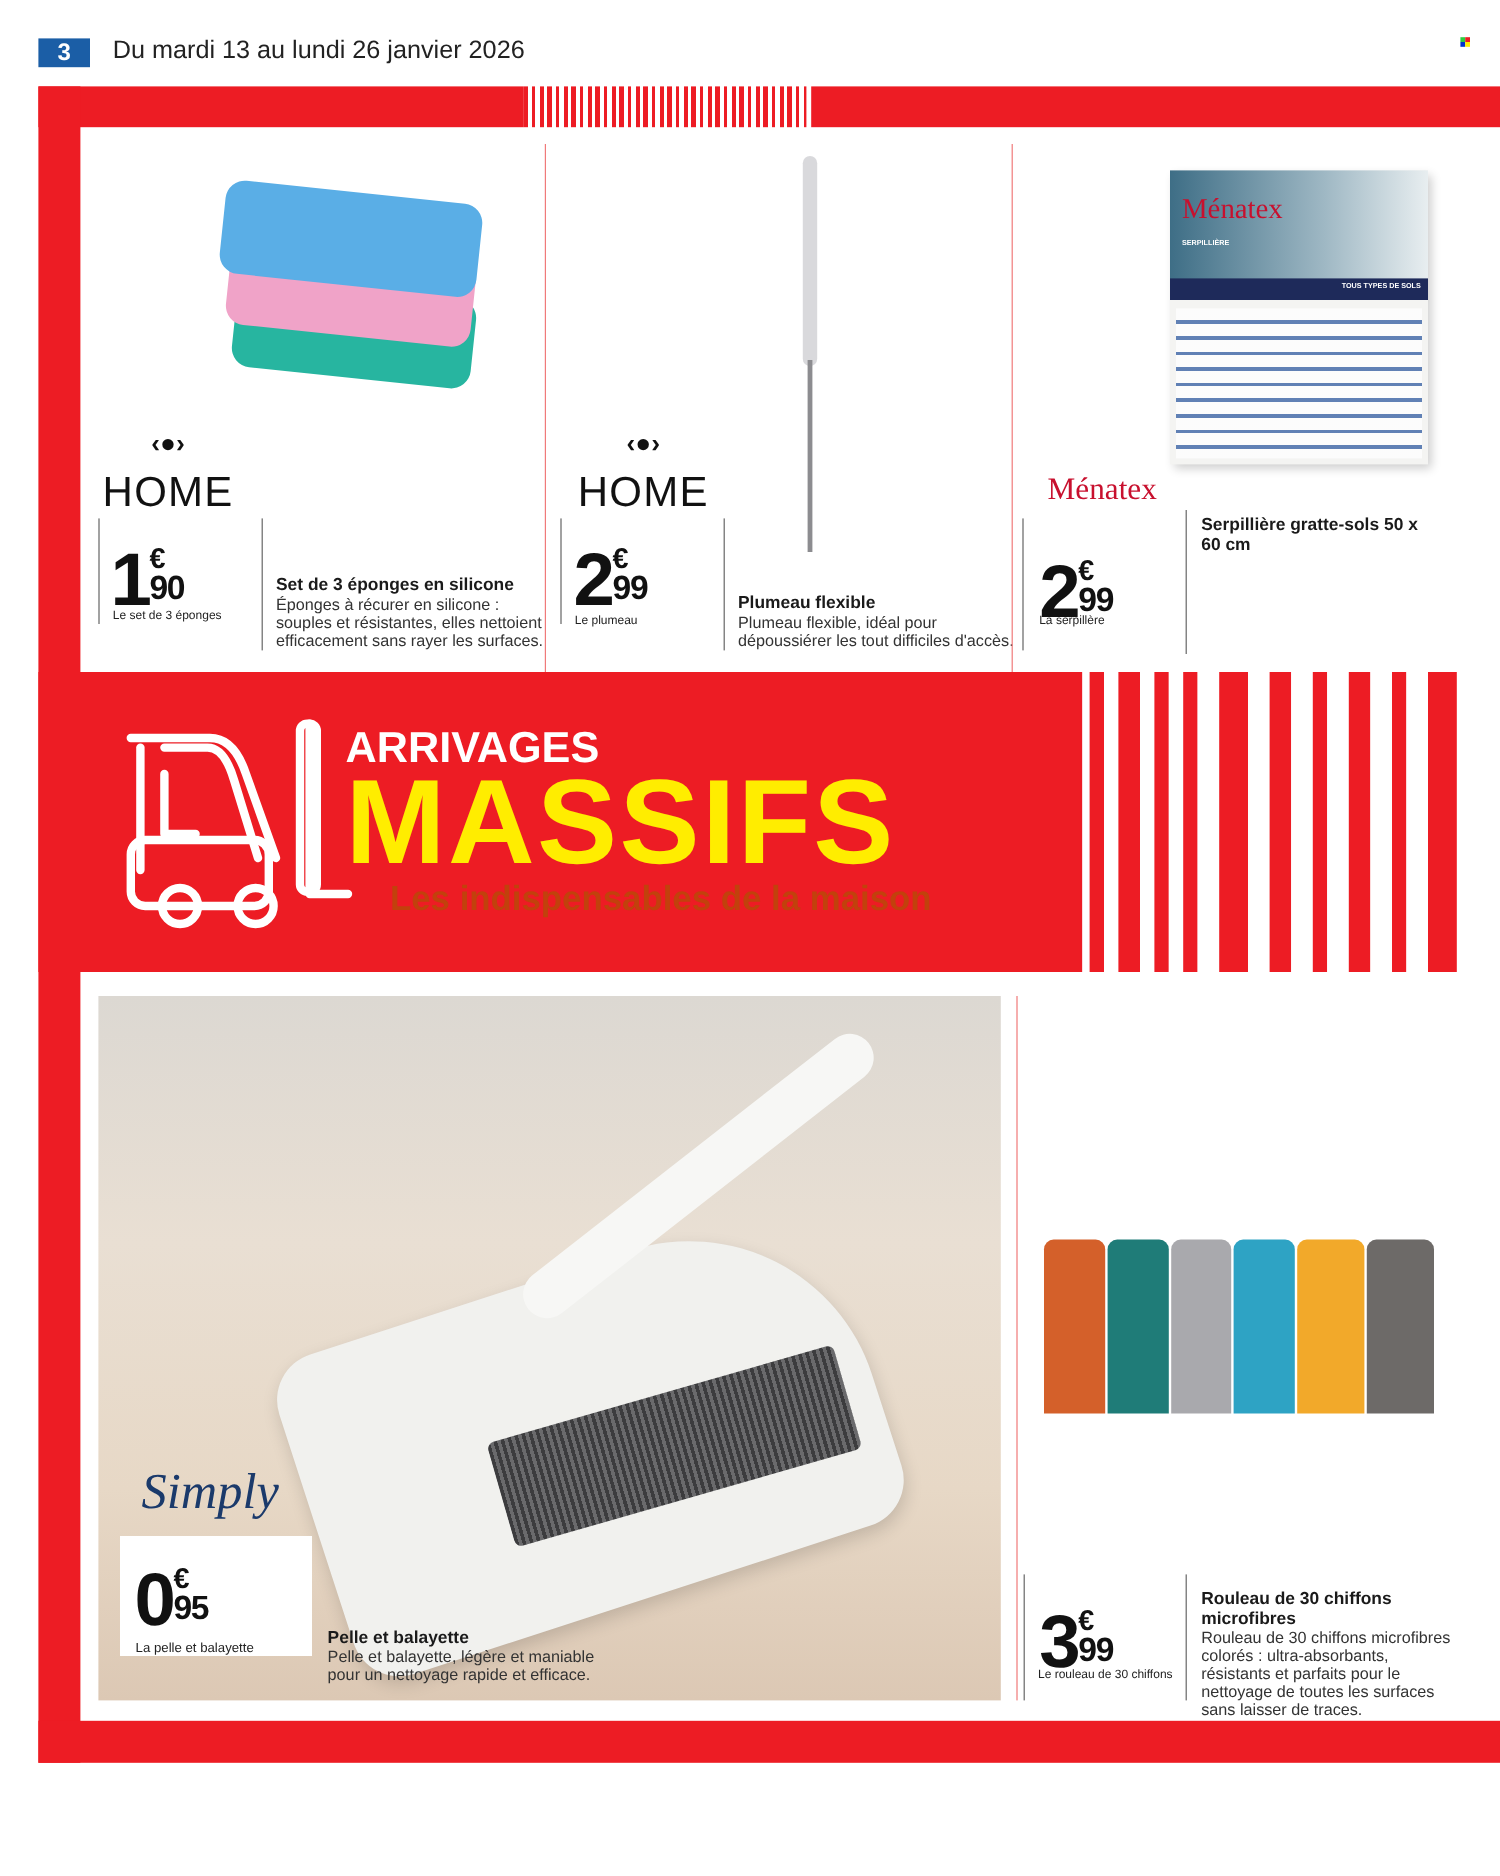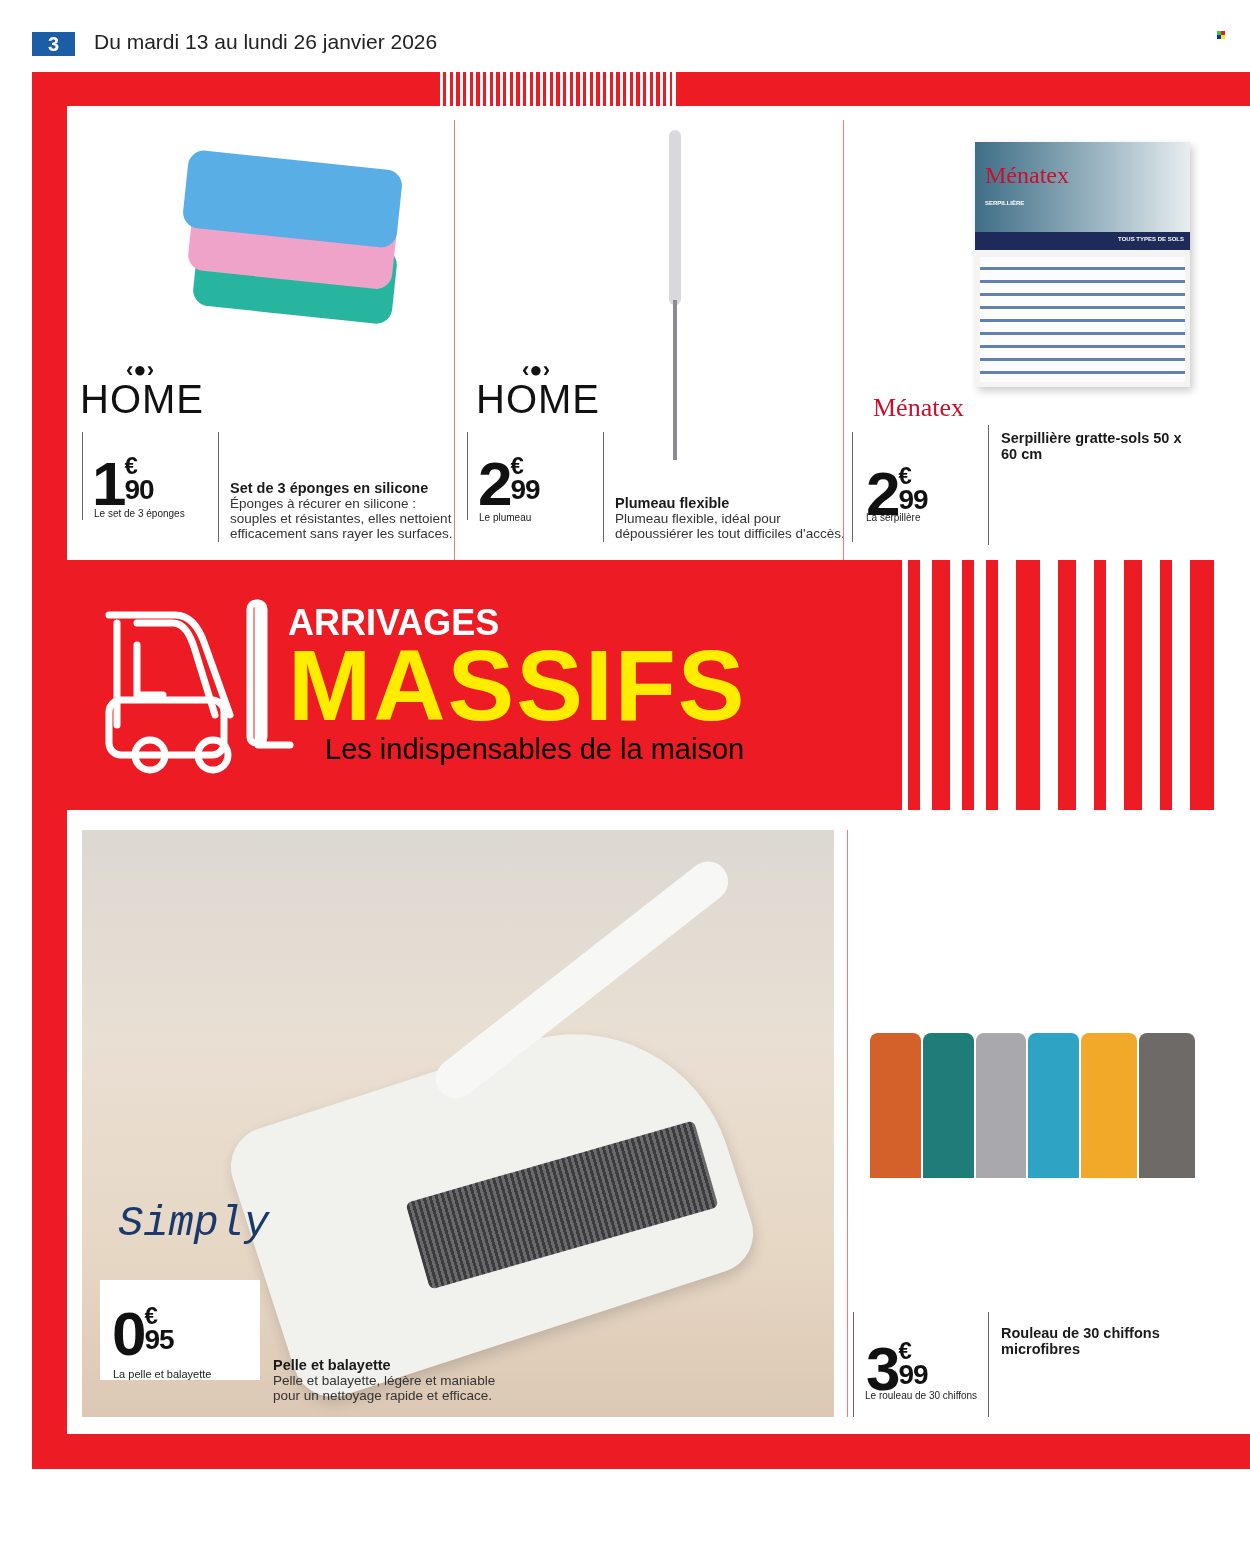--- a/index.html
+++ b/index.html
@@ -15,26 +15,26 @@
   .price { font-weight: bold; color: #111; }
   .price .int { font-size: 62px; line-height: 58px; letter-spacing: -4px; display: inline-block; vertical-align: top; }
   .price .sup { display: inline-block; vertical-align: top; font-size: 28px; line-height: 24px; margin-left: 2px; }
   .price .sup .eur { display: block; font-size: 24px; line-height: 22px; }
   .price .sup .cents { display: block; font-size: 28px; line-height: 26px; letter-spacing: -1px; }
   .price-label { font-size: 10px; color: #222; }
   .vline { width: 1px; background: #666; }
   .vline-red { width: 2px; background: #f07a7a; }
   .home-logo { text-align: center; color: #111; }
   .home-logo .mark { font-size: 22px; font-weight: bold; line-height: 24px; }
-  .home-logo .word { font-size: 40px; letter-spacing: 1px; line-height: 34px; }
+  .home-logo .word { font-size: 35px; letter-spacing: 1px; line-height: 34px; margin-top: 12px; }
   .menatex { font-family: "Liberation Serif", serif; color: #c8102e; font-size: 26px; }
   .banner-title1 { color: #fff; font-weight: bold; font-size: 36px; letter-spacing: 0px; }
   .banner-title2 { color: #ffed00; font-weight: bold; font-size: 100px; letter-spacing: 2px; line-height: 100px; }
-  .banner-sub { color: #000000; font-weight: normal; font-size: 29px; }
-  .simply { font-family: Liberation Mono, monospace; font-style: italic; color: #1b3a6b; font-size: 42px; }
+  .banner-sub { color: #c2410c; font-weight: bold; font-size: 29px; }
+  .simply { font-family: Liberation Serif, serif; font-style: italic; color: #1b3a6b; font-size: 42px; margin-top: 20px; }
 </style>
 </head>
 <body>
 
 <div class="abs page-num">3</div>
 <div class="abs date-line">Du mardi 13 au lundi 26 janvier 2026</div>
 <div class="abs flag">
   <span style="left:0;top:0;background:#2ecc40"></span>
     <span style="left:4px;top:0;background:#ed1c24"></span>
   <span style="left:0;top:4px;background:#0033cc"></span>
@@ -172,13 +172,14 @@
   <div style="flex:1.1;background:#6d6a68;border-radius:8px 8px 0 0;"></div>
 </div>
 <div class="abs vline" style="left:853px;top:1312px;height:105px;"></div>
 <div class="abs price" style="left:866px;top:1340px;">
   <span class="int">3</span><span class="sup"><span class="eur">€</span><span class="cents">99</span></span>
 </div>
 <div class="abs price-label" style="left:865px;top:1390px;">Le rouleau de 30 chiffons</div>
 <div class="abs vline" style="left:988px;top:1312px;height:105px;"></div>
 <div class="abs product-text" style="left:1001px;top:1325px;width:210px;">
   <div class="title">Rouleau de 30 chiffons microfibres</div>
+  <div class="desc">Rouleau de 30 chiffons microfibres colorés : ultra-absorbants, résistants et parfaits pour le nettoyage de toutes les surfaces sans laisser de traces.</div>
 </div>
 
 </body></html>

